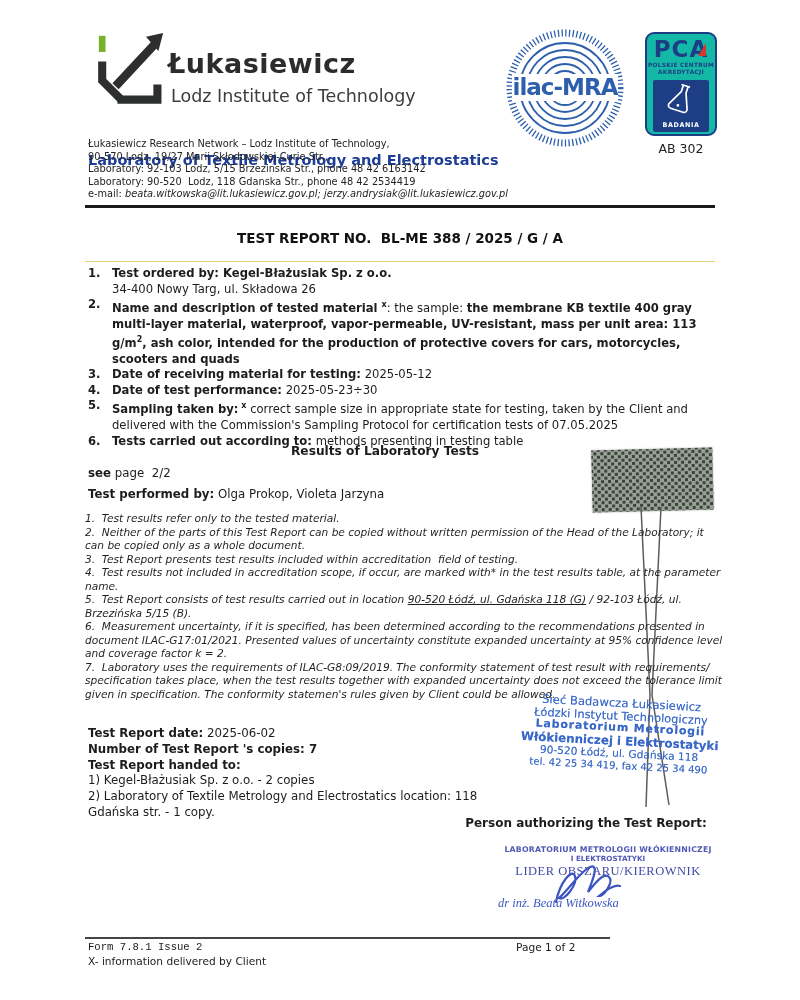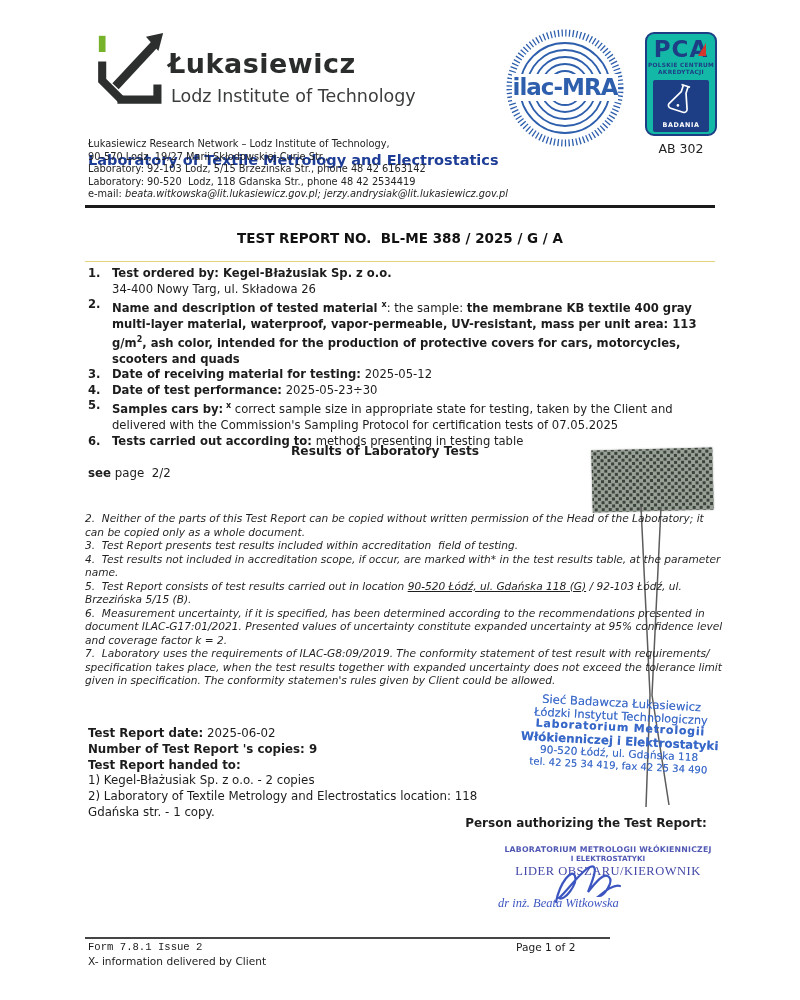--- a/index.html
+++ b/index.html
@@ -151,60 +151,62 @@
       <div class="item">
         <span class="num">3.</span>
         <span class="content"><span class="seg-b">Date of receiving material for testing:</span><span> 2025-05-12</span></span>
       </div>
       <div class="item">
         <span class="num">4.</span>
         <span class="content"><span class="seg-b">Date of test performance:</span><span> 2025-05-23÷30</span></span>
       </div>
       <div class="item">
         <span class="num">5.</span>
-        <span class="content"><span class="seg-b">Samples cars by:</span><sup class="seg-b"> x</sup><span> correct sample size in appropriate state for testing, taken by the Client and delivered with the Commission's Sampling Protocol for certification tests of 07.05.2025</span></span>
+        <span class="content"><span class="seg-b">Sampling taken by:</span><sup class="seg-b"> x</sup><span> correct sample size in appropriate state for testing, taken by the Client and delivered with the Commission's Sampling Protocol for certification tests of 07.05.2025</span></span>
       </div>
       <div class="item">
         <span class="num">6.</span>
         <span class="content"><span class="seg-b">Tests carried out according to:</span><span> methods presenting in testing table</span></span>
       </div>
     </div>
 
   <div class="abs results-heading">Results of Laboratory Tests</div>
   <div class="abs results-lines">
       <div class="res-line"><span class="content"><span class="seg-b">see</span><span> page  2/2</span></span></div>
+      <div class="res-line"><span class="content"><span class="seg-b">Test performed by:</span><span> Olga Prokop, Violeta Jarzyna</span></span></div>
     </div>
 
   <div class="abs swatch"></div>
   <svg class="abs threads" viewBox="0 0 140 320">
     <polyline points="81,2 90,190 86,302" fill="none" stroke="#5c5c5c" stroke-width="1.5"></polyline>
     <polyline points="101,2 92,190 109,300" fill="none" stroke="#5c5c5c" stroke-width="1.5"></polyline>
   </svg>
 
   <div class="abs notes">
+      <div class="note-item"><span class="content"><span>1.  Test results refer only to the tested material.</span></span></div>
       <div class="note-item"><span class="content"><span>2.  Neither of the parts of this Test Report can be copied without written permission of the Head of the Laboratory; it can be copied only as a whole document.</span></span></div>
       <div class="note-item"><span class="content"><span>3.  Test Report presents test results included within accreditation  field of testing.</span></span></div>
       <div class="note-item"><span class="content"><span>4.  Test results not included in accreditation scope, if occur, are marked with* in the test results table, at the parameter name.</span></span></div>
       <div class="note-item"><span class="content"><span>5.  Test Report consists of test results carried out in location </span><span class="seg-u">90-520 Łódź, ul. Gdańska 118 (G)</span><span> / 92-103 Łódź, ul. Brzezińska 5/15 (B).</span></span></div>
       <div class="note-item"><span class="content"><span>6.  Measurement uncertainty, if it is specified, has been determined according to the recommendations presented in document ILAC-G17:01/2021. Presented values of uncertainty constitute expanded uncertainty at 95% confidence level  and coverage factor k = 2.</span></span></div>
       <div class="note-item"><span class="content"><span>7.  Laboratory uses the requirements of ILAC-G8:09/2019. The conformity statement of test result with requirements/ specification takes place, when the test results together with expanded uncertainty does not exceed the tolerance limit given in specification. The conformity statemen's rules given by Client could be allowed.</span></span></div>
     </div>
 
   <div class="abs addr-stamp">
       <div class="stamp-line">Sieć Badawcza Łukasiewicz</div>
       <div class="stamp-line">Łódzki Instytut Technologiczny</div>
       <div class="stamp-line">Laboratorium Metrologii</div>
       <div class="stamp-line">Włókienniczej i Elektrostatyki</div>
       <div class="stamp-line">90-520 Łódź, ul. Gdańska 118</div>
       <div class="stamp-line">tel. 42 25 34 419, fax 42 25 34 490</div>
     </div>
 
   <div class="abs report-meta">
       <div class="meta-line"><span class="content"><span class="seg-b">Test Report date:</span><span> 2025-06-02</span></span></div>
-      <div class="meta-line"><span class="content"><span class="seg-b">Number of Test Report 's copies: 9</span></span></div>
+      <div class="meta-line"><span class="content"><span class="seg-b">Number of Test Report 's copies: 7</span></span></div>
       <div class="meta-line"><span class="content"><span class="seg-b">Test Report handed to:</span></span></div>
       <div class="meta-line"><span class="content"><span>1) Kegel-Błażusiak Sp. z o.o. - 2 copies</span></span></div>
       <div class="meta-line"><span class="content"><span>2) Laboratory of Textile Metrology and Electrostatics location: 118 Gdańska str. - 1 copy.</span></span></div>
     </div>
 
   <div class="abs authorizing">Person authorizing the Test Report:</div>
   <div class="abs sig-stamp">
     <div class="sig-line1">LABORATORIUM METROLOGII WŁÓKIENNICZEJ</div>
     <div class="sig-line2">I ELEKTROSTATYKI</div>
     <div class="sig-line3">LIDER OBSZARU/KIEROWNIK</div>

